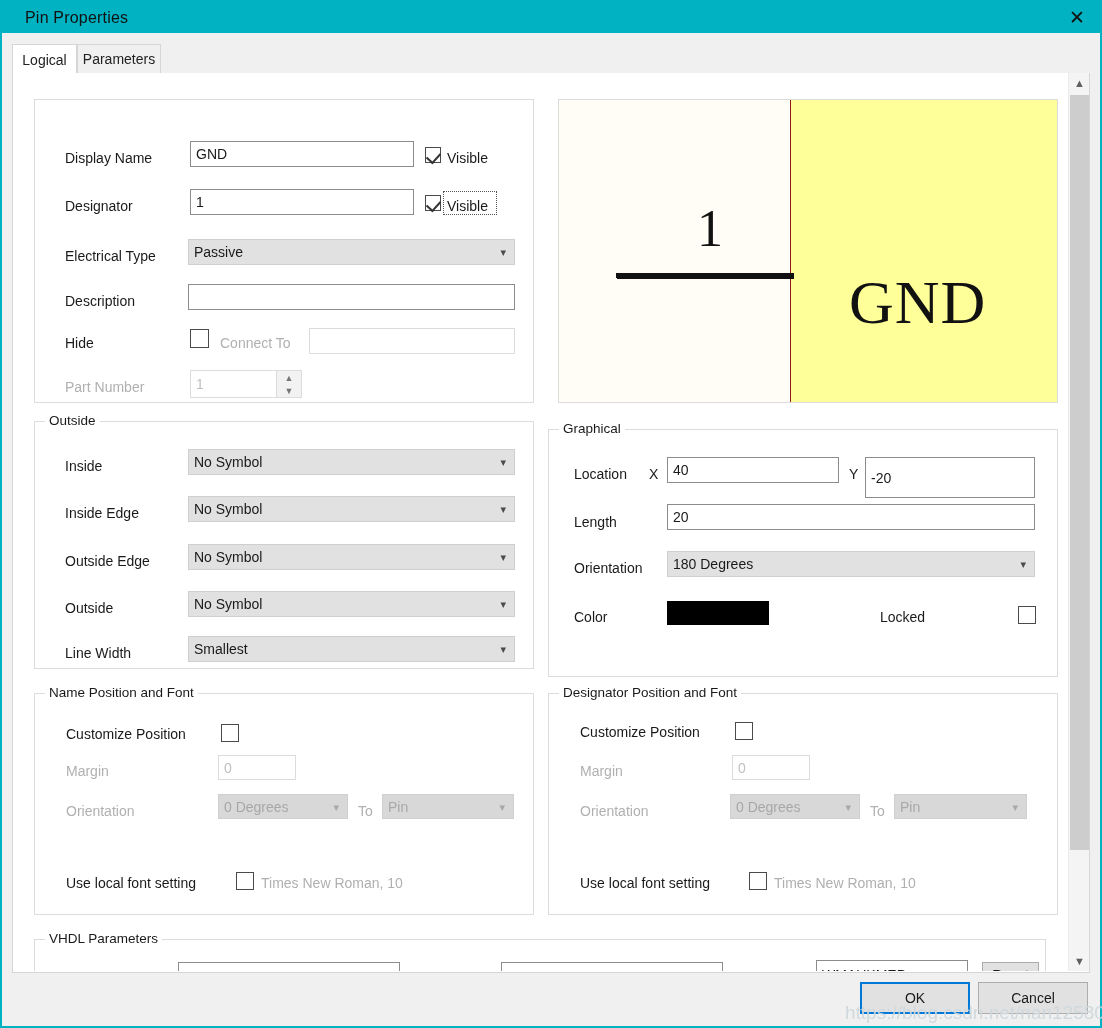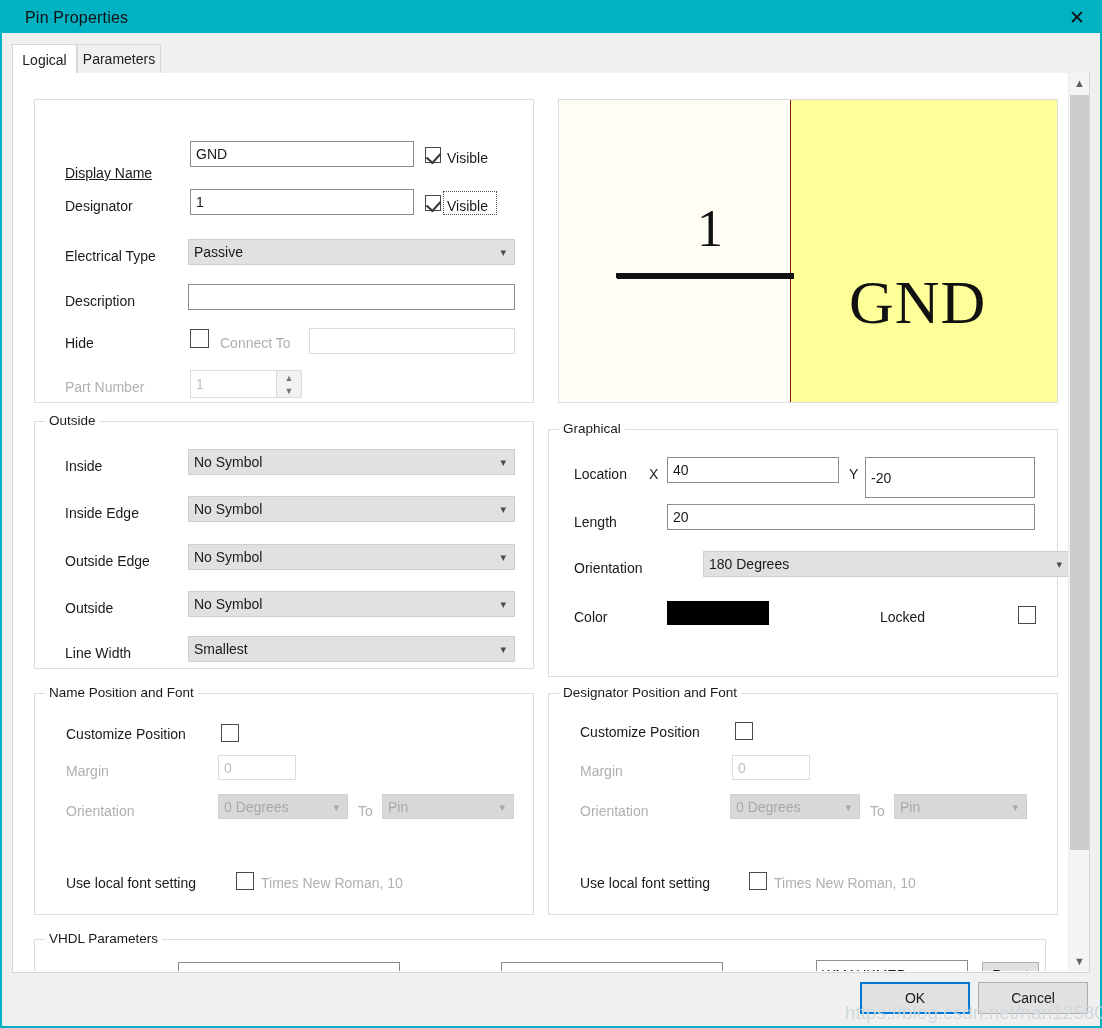--- a/index.html
+++ b/index.html
@@ -168,21 +168,21 @@
     <div class="tab" style="left:65px;width:84px;">
       <span>Parameters</span>
     </div>
   </div>
 
   <div class="content">
     <div class="scrollarea">
 
       <div class="panel" style="left:21px;top:26px;width:500px;height:304px;">
 
-        <span class="lbl" style="left:30px;top:65px;text-decoration:underline;">Display Name</span>
+        <span class="lbl" style="left:30px;top:50px;">Display Name</span>
         <div class="txt" style="left:155px;top:41px;width:224px;height:26px;">GND</div>
         <div class="cbx checked" style="left:390px;top:47px;"></div>
         <span class="lbl" style="left:412px;top:50px;">Visible</span>
 
         <span class="lbl" style="left:30px;top:98px;">Designator</span>
         <div class="txt" style="left:155px;top:89px;width:224px;height:26px;">1</div>
         <div class="cbx checked" style="left:390px;top:95px;"></div>
         <div class="focusrect" style="left:408px;top:91px;width:54px;height:24px;"></div>
         <span class="lbl" style="left:412px;top:98px;">Visible</span>
 
@@ -258,21 +258,21 @@
         <span class="lbl" style="left:25px;top:36px;">Location</span>
         <span class="lbl" style="left:100px;top:36px;">X</span>
         <div class="txt" style="left:118px;top:27px;width:172px;height:26px;">40</div>
         <span class="lbl" style="left:300px;top:36px;">Y</span>
         <div class="txt" style="left:316px;top:27px;width:170px;height:41px;">-20</div>
 
         <span class="lbl" style="left:25px;top:84px;">Length</span>
         <div class="txt" style="left:118px;top:74px;width:368px;height:26px;">20</div>
 
         <span class="lbl" style="left:25px;top:130px;">Orientation</span>
-        <div class="combo" style="left:118px;top:121px;width:368px;height:26px;margin-left:36px;">
+        <div class="combo" style="left:118px;top:121px;width:368px;height:26px;">
           <span>180 Degrees</span>
           <span class="caret">▾</span>
         </div>
 
         <span class="lbl" style="left:25px;top:179px;">Color</span>
         <div class="swatch" style="left:118px;top:171px;width:102px;height:24px;background:#000;"></div>
         <span class="lbl" style="left:331px;top:179px;">Locked</span>
         <div class="cbx" style="left:469px;top:176px;width:18px;height:18px;"></div>
       </div>
 

